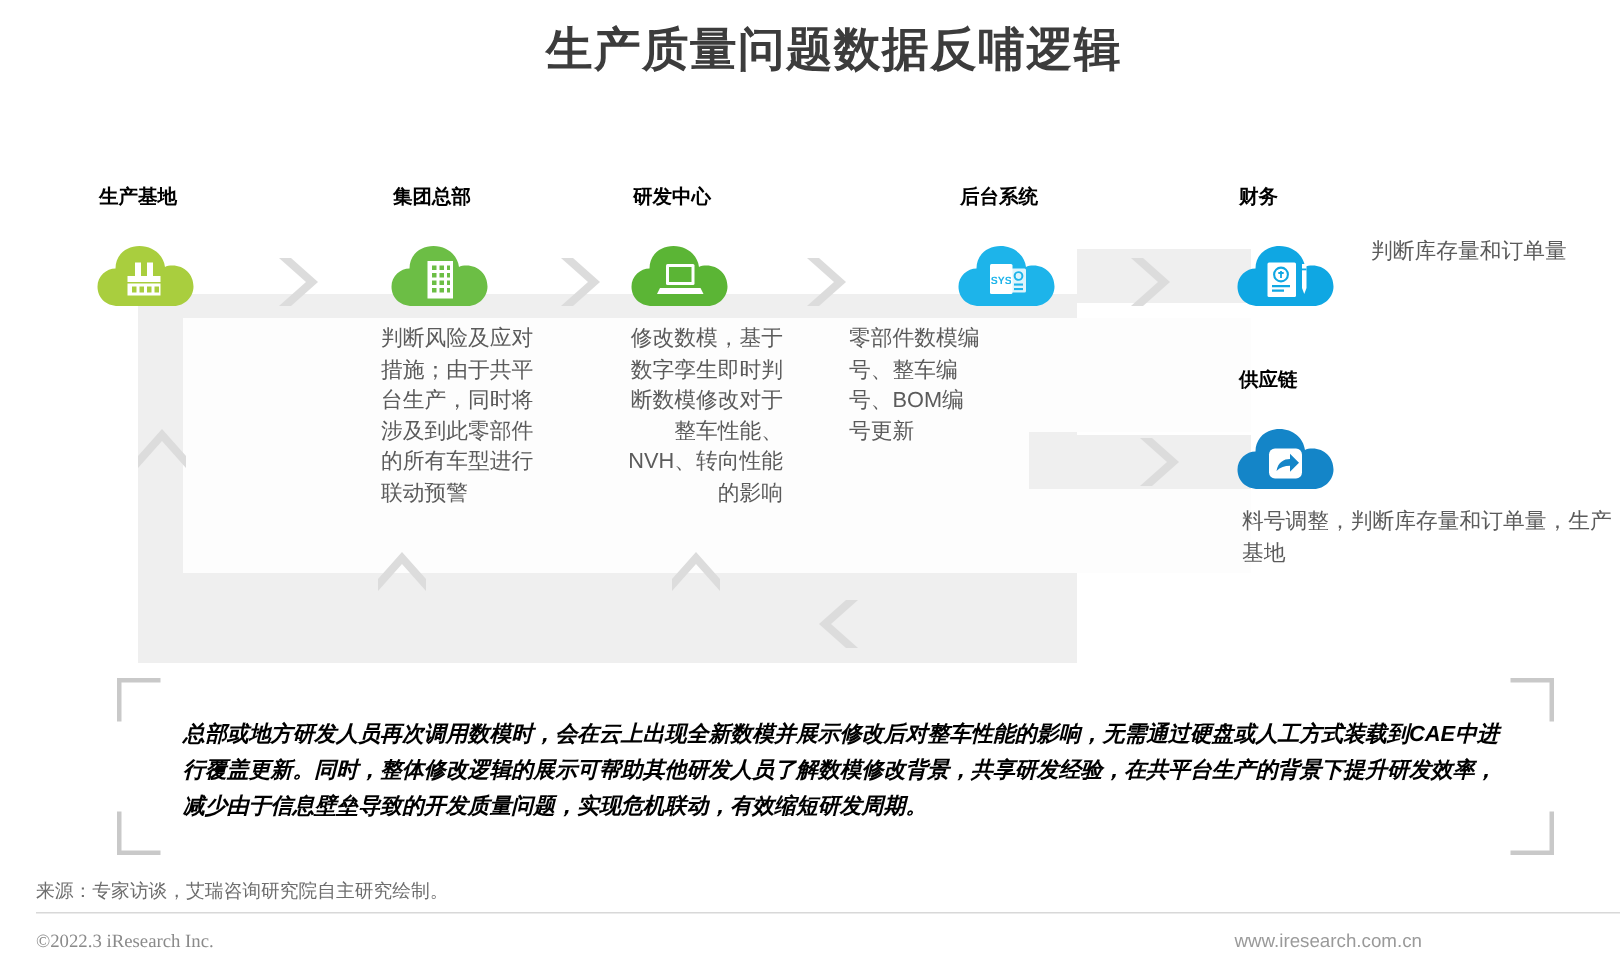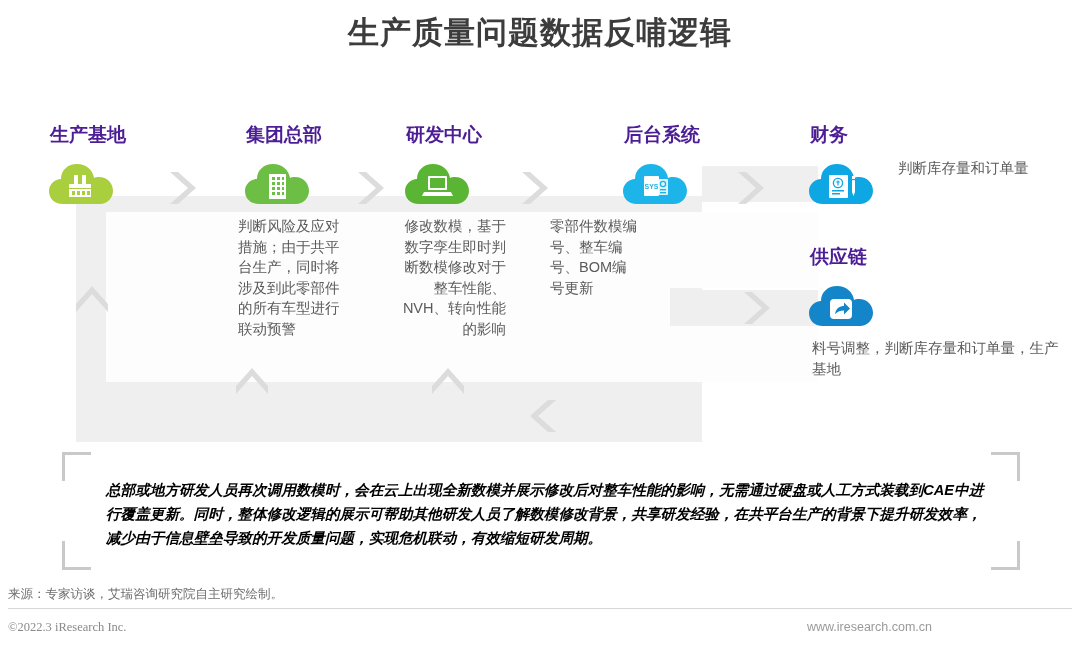--- a/index.html
+++ b/index.html
@@ -4,21 +4,21 @@
 <style>
   html,body{margin:0;padding:0;}
   body{
     width:1080px;height:649px;
     background:#ffffff;
     font-family:"Liberation Sans","DejaVu Sans",sans-serif;
     color:#4c4c4c;
     overflow:hidden;
     position:relative;
   }
-  .stage{position:absolute;left:0;top:0;width:928px;height:649px;padding-left:14px;}
+  .stage{position:absolute;left:16px;top:0;width:928px;height:649px;padding-left:14px;}
 
   
   .title{
     position:absolute;left:0;top:12px;width:1080px;
     text-align:center;
     font-size:31px;font-weight:bold;letter-spacing:1px;
     color:#3c3c3c;
   }
 
   
@@ -26,21 +26,21 @@
   .whitepanel{position:absolute;background:#fdfdfd;}
 
   
   .chev{position:absolute;}
   .chev svg{display:block;}
 
   
   .node{position:absolute;}
   .node-label{
     position:absolute;
-    font-size:19px;font-weight:bold;color:#4c1d95;
+    font-size:13px;font-weight:bold;color:#000000;
     white-space:nowrap;
   }
   .cloud{position:absolute;width:66px;height:44px;}
   .cloud svg{display:block;width:66px;height:44px;}
 
   
   .coltext{
     position:absolute;
     font-size:14.5px;
     line-height:20.5px;

